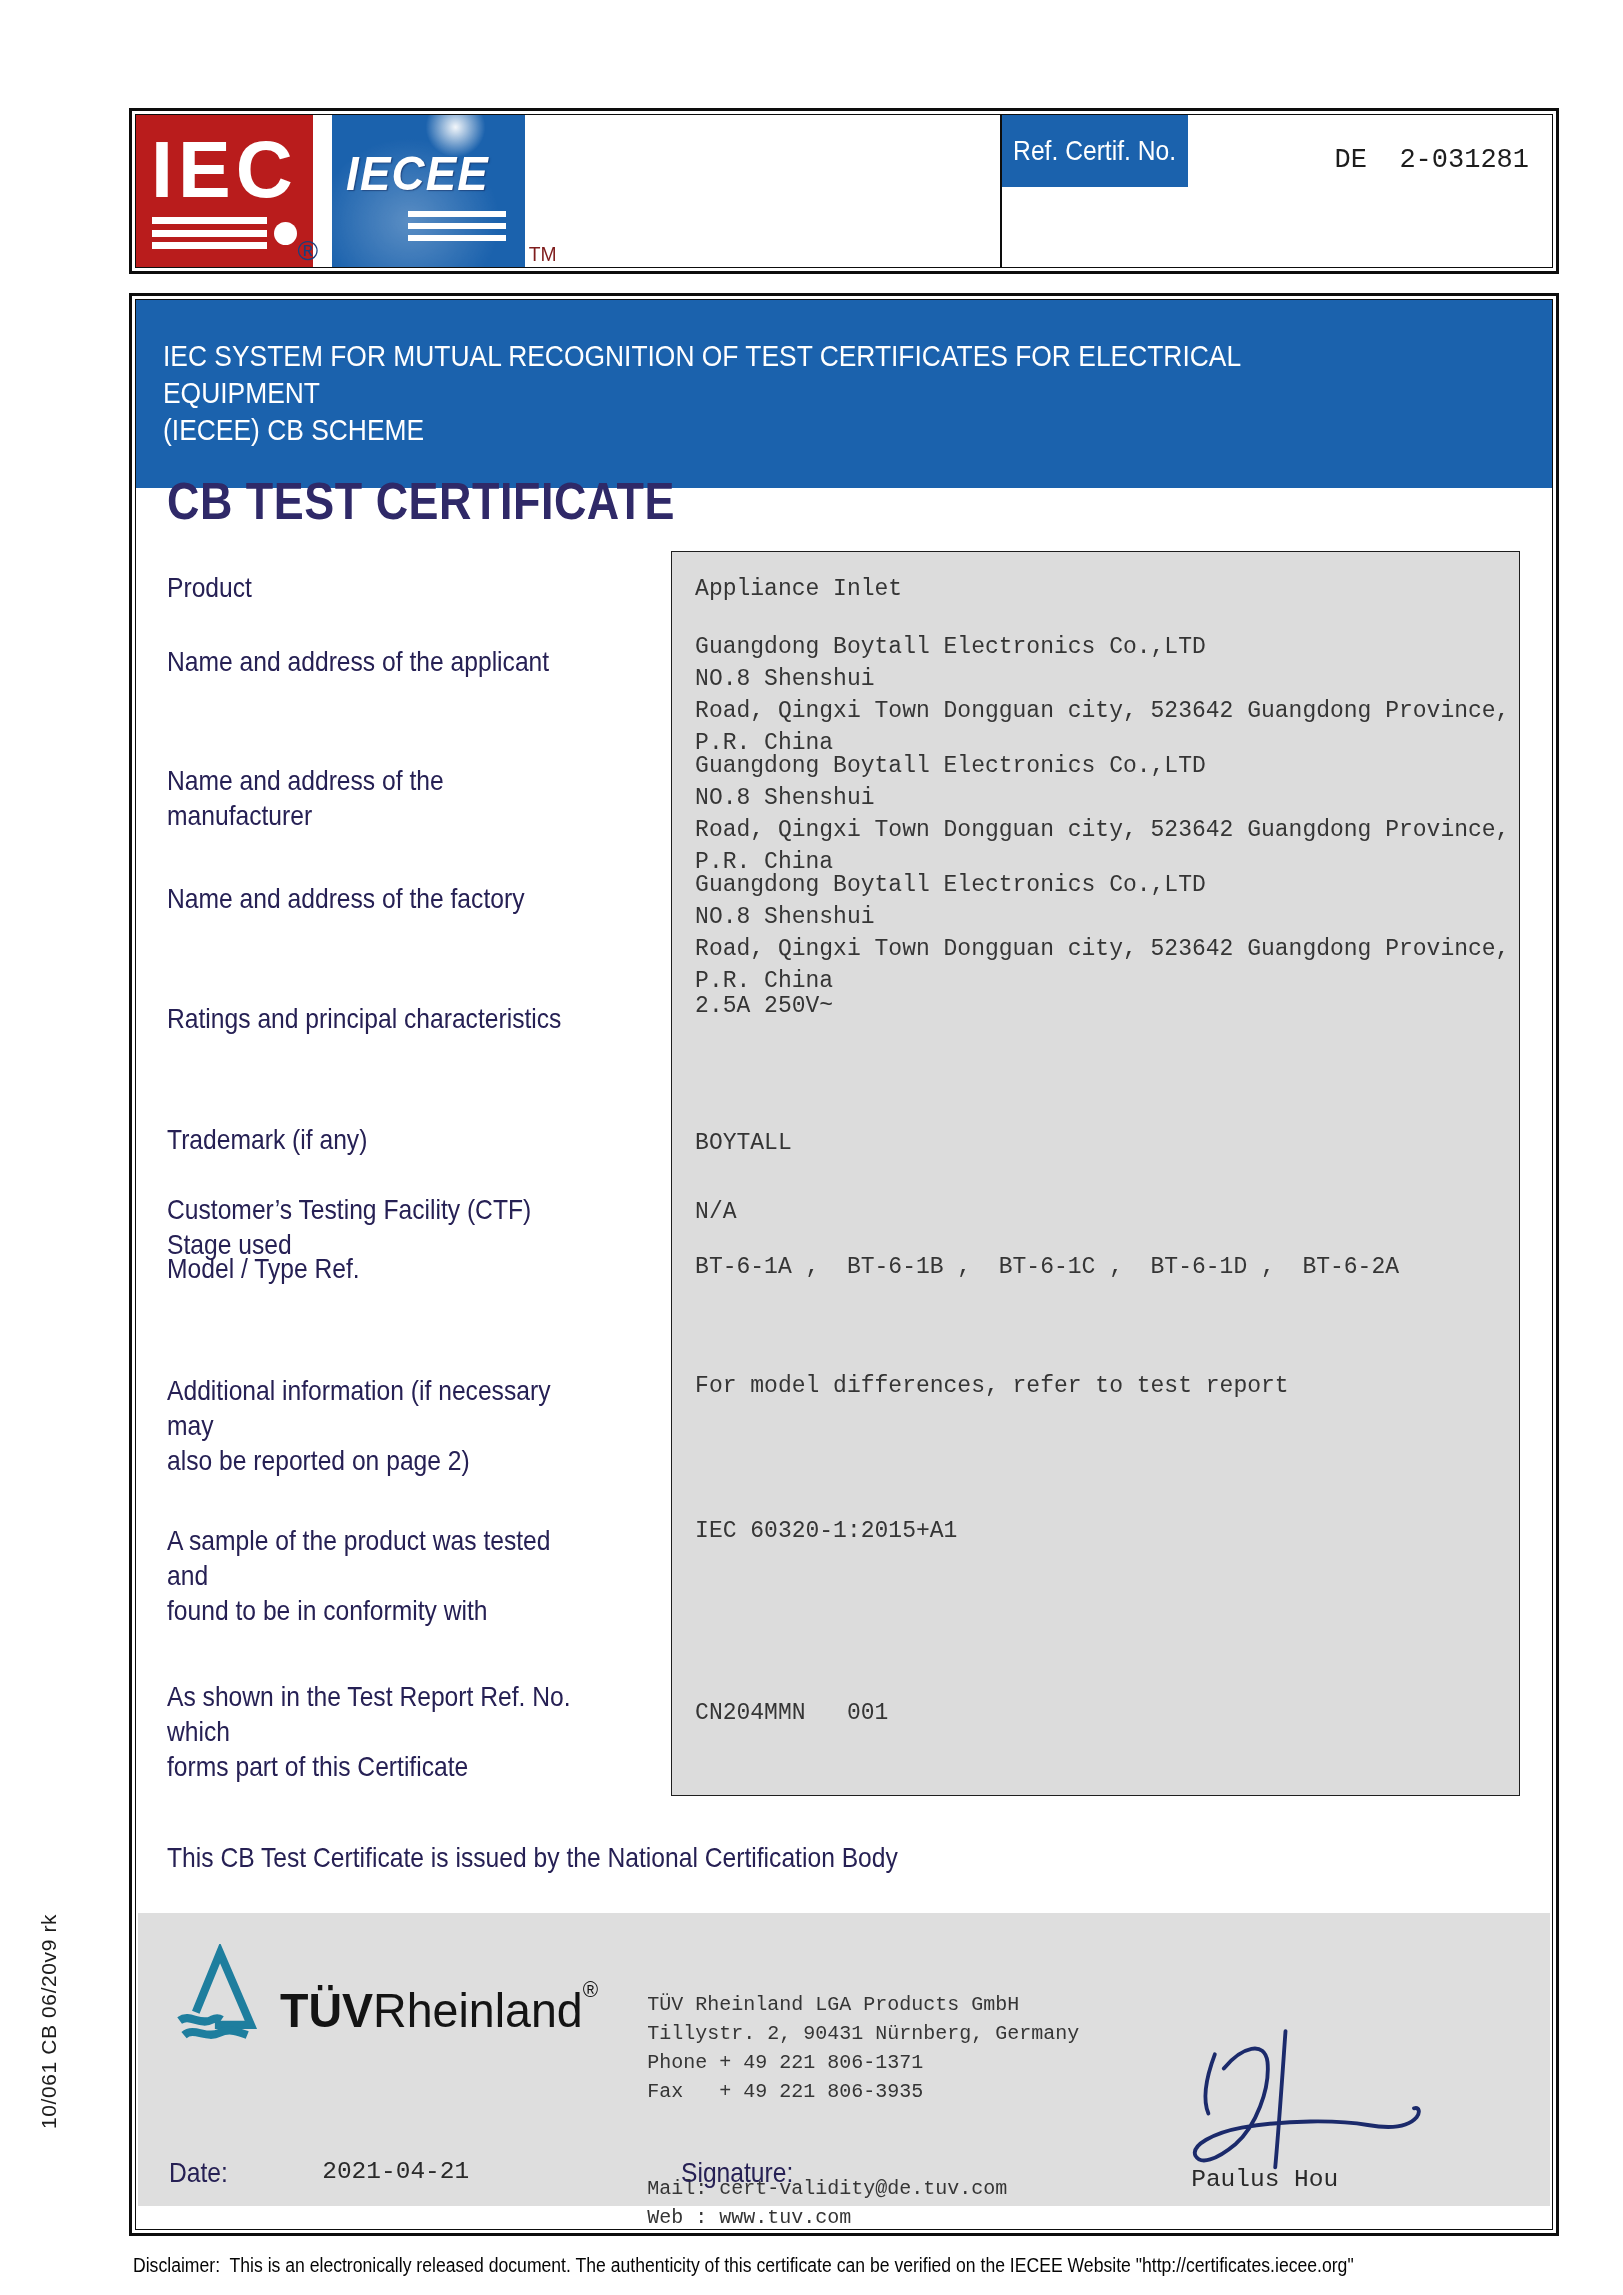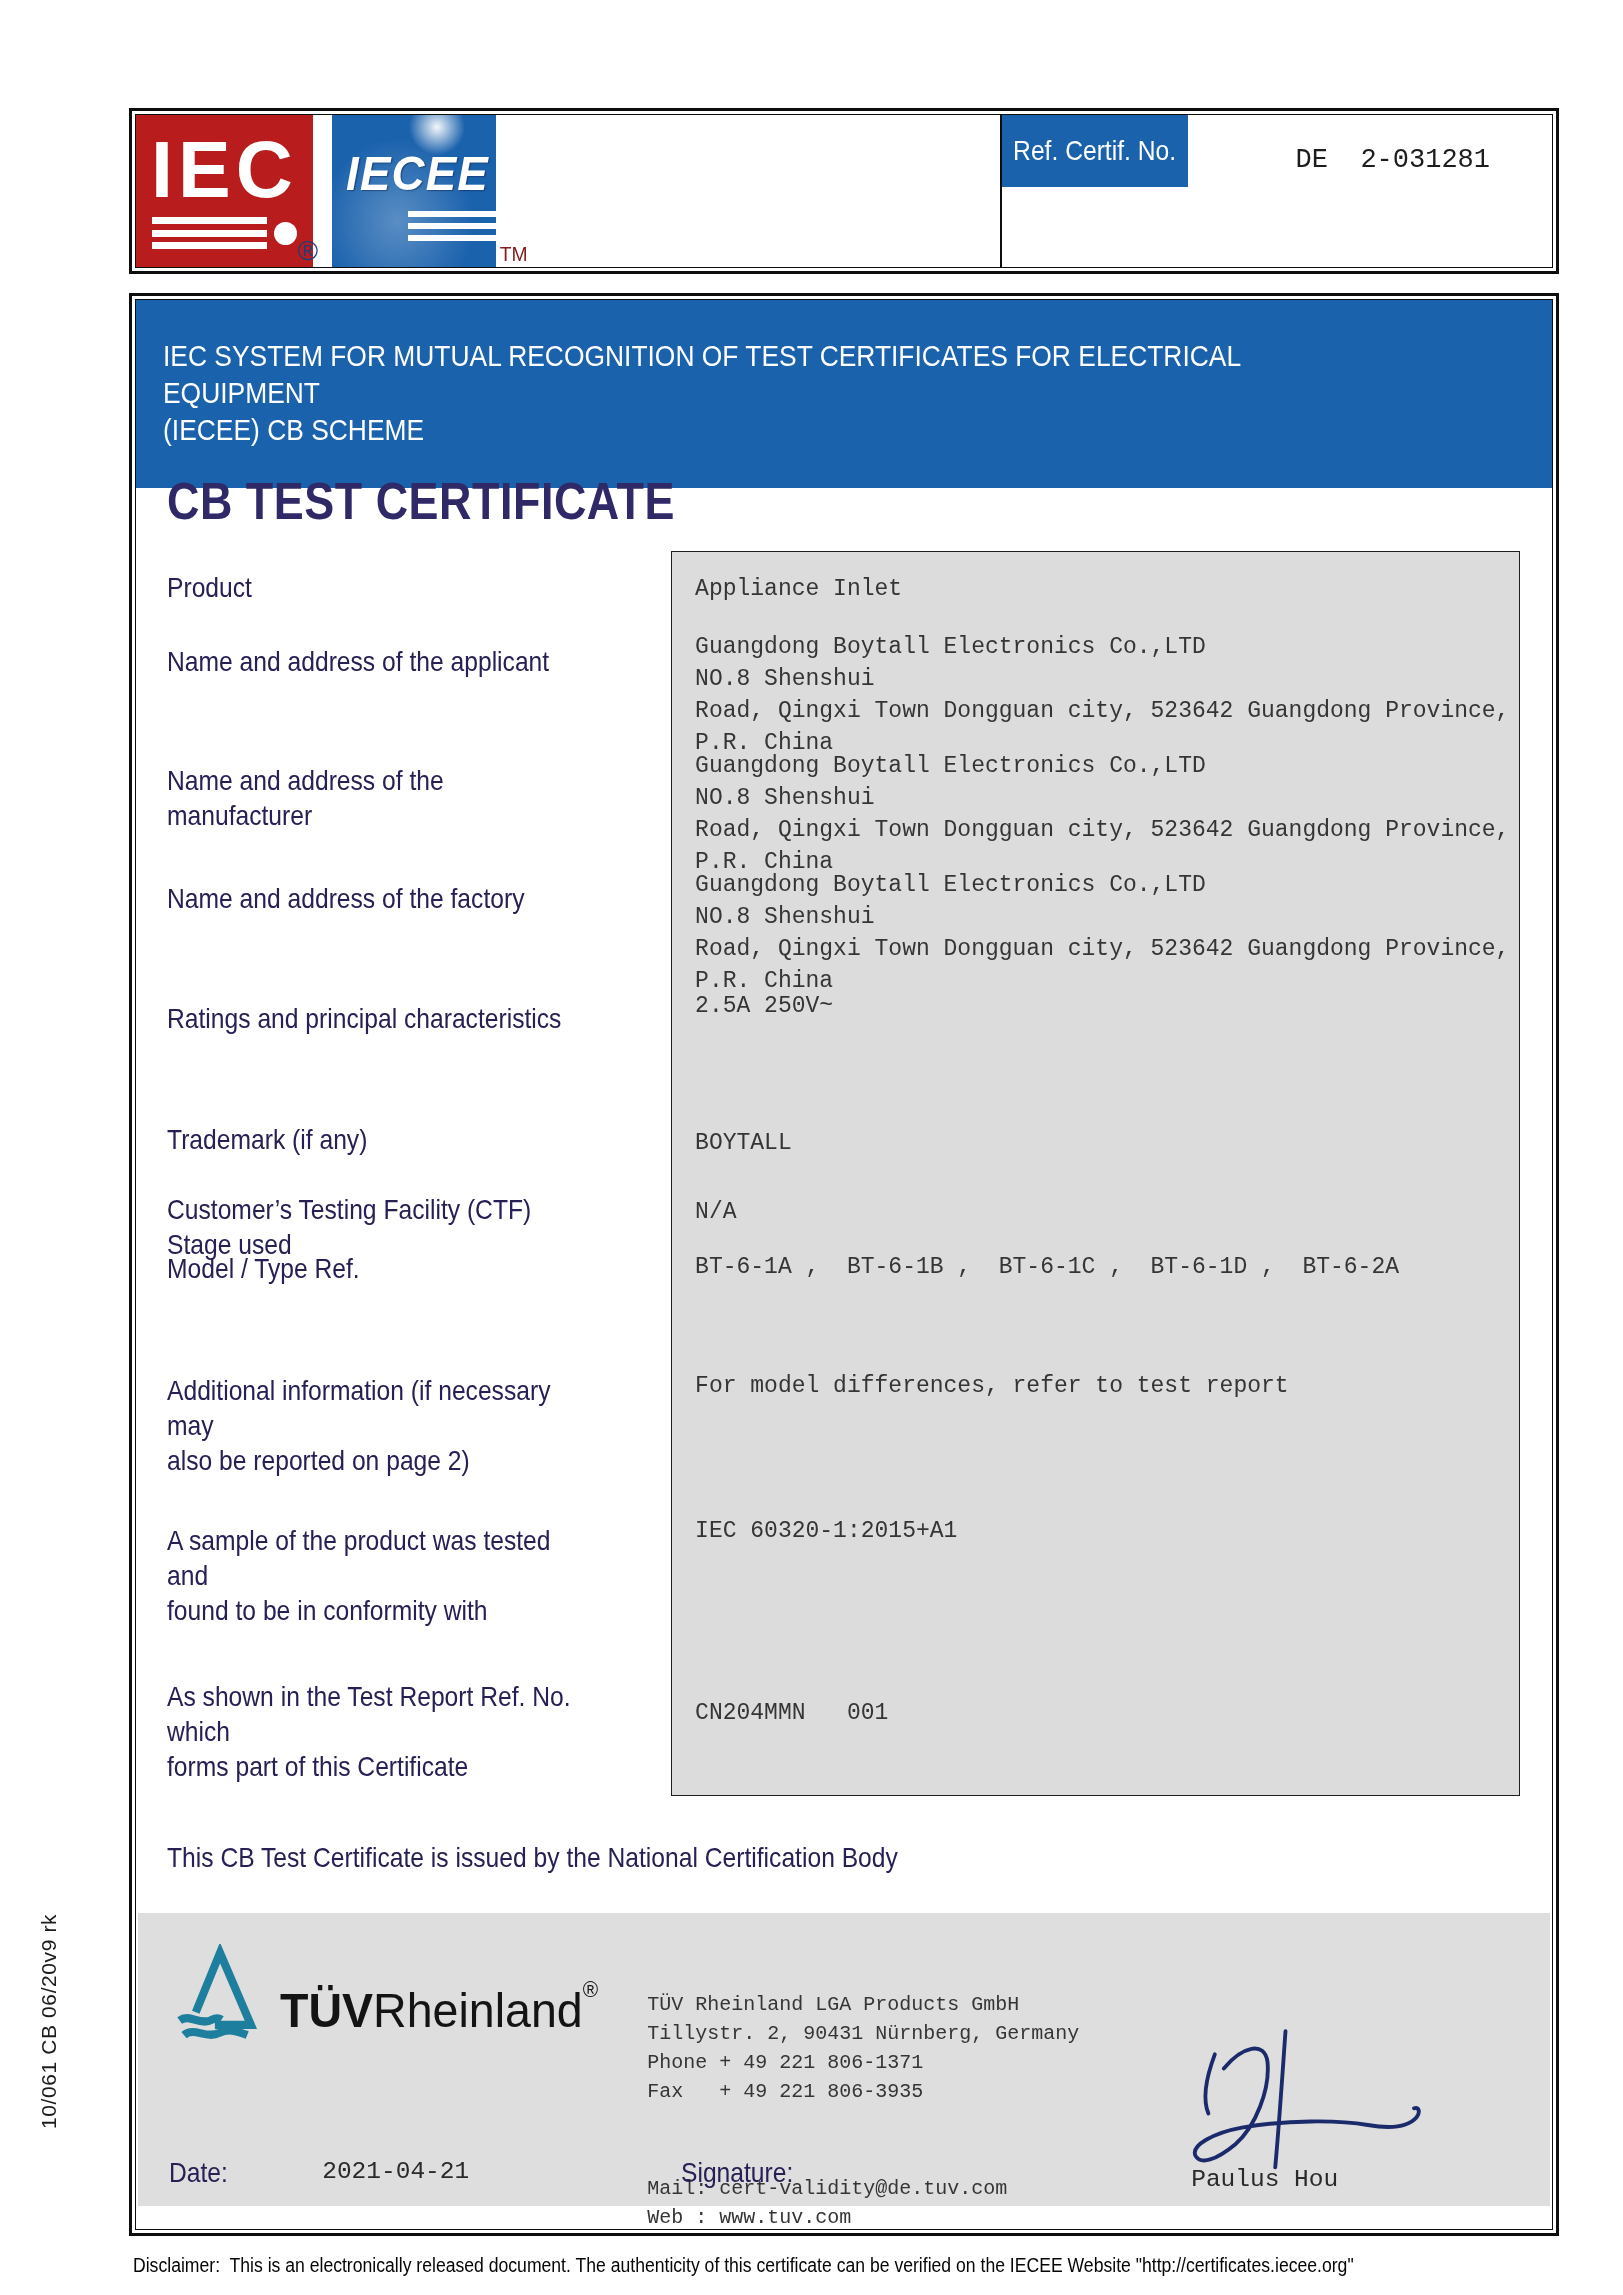--- a/index.html
+++ b/index.html
@@ -26,35 +26,35 @@
   .header-row { display: flex; height: 100%; }
   .logos { display: flex; height: 100%; position: relative; }
   .iec-square { width: 177px; height: 100%; background: #b91c1c; position: relative; }
   .iec-text { position: absolute; left: 15.4px; top: 9px; color: #fff; font-size: 79px; font-weight: 700; letter-spacing: 5.1px; }
   .iec-bars { position: absolute; left: 16.7px; bottom: 18px; display: flex; align-items: center; }
   .iec-bars .bars { display: flex; flex-direction: column; gap: 5.8px; }
   .iec-bars .bar { width: 115px; height: 7px; background: #fff; }
   .iec-dot { width: 23px; height: 23px; border-radius: 50%; background: #fff; margin-left: 6.4px; }
   .white-stripe { width: 19.3px; height: 100%; background: #fff; position: relative; }
   .reg-mark { position: absolute; left: 162px; bottom: 0px; color: #1a3f7c; font-size: 28px; z-index: 3; }
-  .iecee-square { width: 164px; height: 100%; position: relative; overflow: hidden;
+  .iecee-square { width: 193px; height: 100%; position: relative; overflow: hidden;
     background-image:
       radial-gradient(circle at 64% 8%, rgba(255,255,255,0.95), rgba(255,255,255,0) 16%),
       radial-gradient(ellipse at 40% 70%, rgba(255,255,255,0.28), rgba(255,255,255,0) 55%),
       linear-gradient(#1b62ad, #1b62ad);
   }
   .iecee-text { position: absolute; left: 14px; top: 31px; color: #fff; font-size: 48px; font-weight: 700; font-style: italic; letter-spacing: 1.3px; transform: scaleX(0.95); transform-origin: 0 0; text-shadow: 1.3px 1.3px 1.3px rgba(20,40,90,.55); }
   .iecee-bars { position: absolute; left: 76px; bottom: 26px; display: flex; flex-direction: column; gap: 5.8px; }
   .iecee-bars .bar { width: 98px; height: 6.4px; background: #fff; }
   .tm-mark { align-self: flex-end; color: #7f1d1d; font-size: 19.3px; margin: 0 0 1.3px 3.9px; }
   .header-spacer { flex: 1; background: #fff; }
   .ref-cell { width: 552px; border-left: 2.6px solid #0d0d0d; display: flex; flex-direction: row; }
   .ref-banner { height: 72px; background: #1b62ad; display: flex; align-items: center; justify-content: center; }
   .ref-banner-label { color: #fff; font-size: 28px; }
-  .ref-body { flex: 1; padding: 30px 0 0 108px; }
+  .ref-body { flex: 1; padding: 30px 0 0 108px; margin-left: 39px; }
   .ref-number { font-size: 27px; color: #1d1d1d; }
 
   
   #main-frame { left: 129px; top: 293px; width: 1430px; height: 1943px; }
   .scheme-banner { position: absolute; left: 0; top: 0; right: 0; height: 188px; background: #1b62ad; }
   .scheme-text { position: absolute; left: 27px; top: 37px; color: #fff; font-size: 30px; line-height: 37px; font-weight: 400; }
   .cert-title { position: absolute; left: 31px; top: 172px; color: #2f2968; font-size: 51px; font-weight: 700; letter-spacing: 0.6px; }
 
   .value-box { position: absolute; left: 535px; top: 251px; width: 849px; height: 1245px; background: #dcdcdc; border: 1.9px solid #1f1f1f; }
   .rows { position: absolute; left: 0; top: 251px; width: 1417px; }

